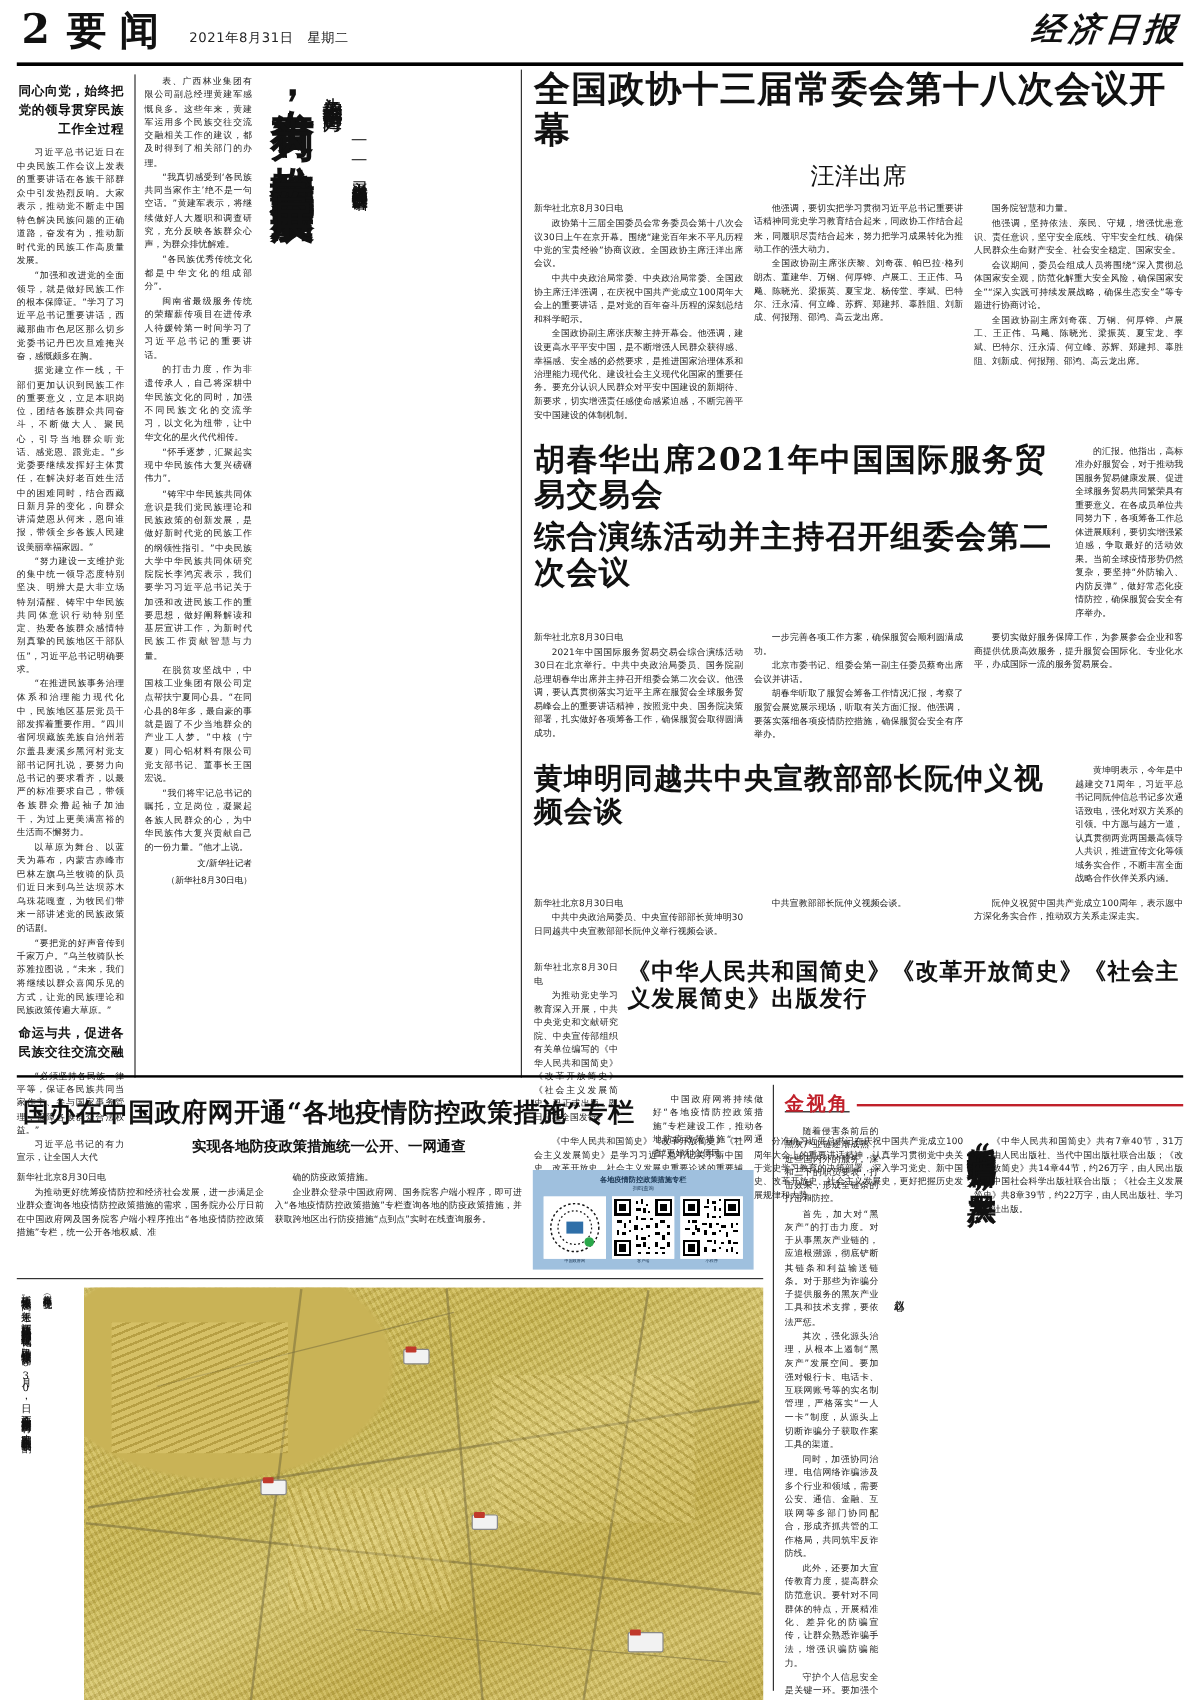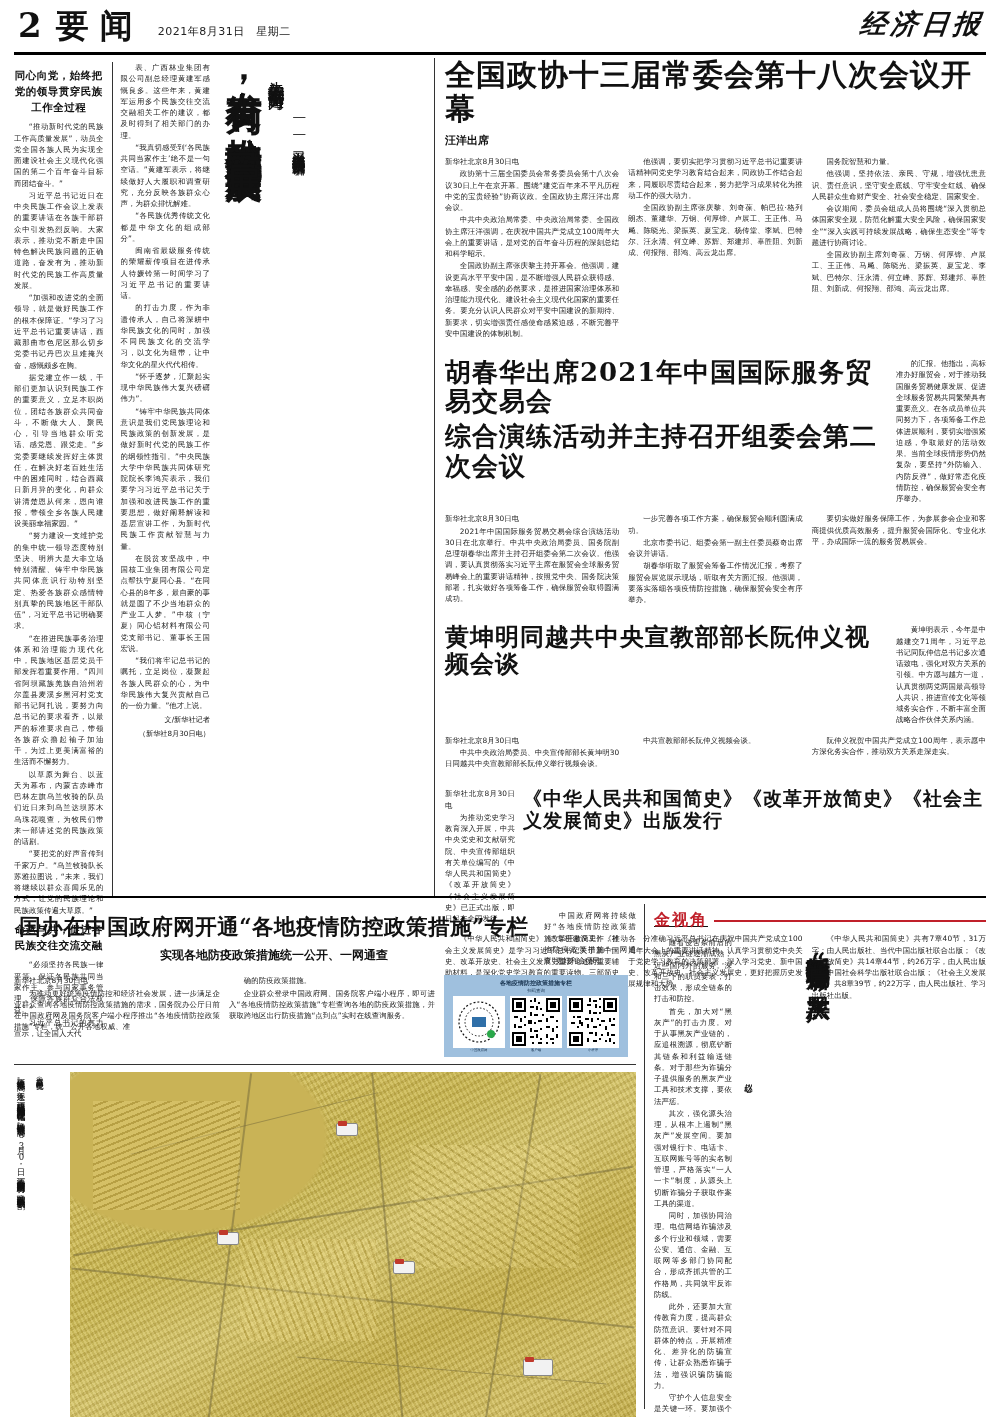--- a/index.html
+++ b/index.html
@@ -48,37 +48,37 @@
     font-size: 17px; line-height: 1.5; letter-spacing: 1px; height: 420px; margin-top: 6px;
   }
   .sub-kicker2 {
     writing-mode: vertical-rl; text-orientation: upright;
     font-family: "DejaVu Serif","Liberation Serif",serif;
     font-size: 13.5px; line-height: 1.45; height: 520px; margin-top: 46px; letter-spacing: 0.5px;
   }
   .lp-cols { width: 200px; display: flex; gap: 8px; padding-right: 4px; }
   .lp-col { width: 92px; }
   .sub-h {
-    font-family: Liberation Mono, monospace; font-weight: bold;
-    font-size: 10.5px; line-height: 1.5; text-align: center; margin: 7px 0 5px 0; letter-spacing: 0.5px;
+    font-family: Liberation Serif, serif; font-weight: bold;
+    font-size: 10.5px; line-height: 1.5; text-align: right; margin: 7px 0 5px 0; letter-spacing: 0.5px;
   }
   .byline-r { text-align: right; font-size: 7.2px; margin-top: 4px; }
 
   
   .right-pack { flex: 1; padding-left: 10px; display: flex; flex-direction: column; }
   .story { display: flex; flex-direction: column; }
   .bighead {
     font-family: "DejaVu Serif","Liberation Serif",serif; font-weight: bold;
     text-align: left; line-height: 1.12; letter-spacing: 1px;
   }
   .h1a { font-size: 30px; }
   .h1b { font-size: 26px; }
   .h1c { font-size: 24px; }
   .h1d { font-size: 19px; }
-  .subhead-c { font-family: "DejaVu Serif","Liberation Serif",serif; font-weight: bold; font-size: 11px; margin-top: 8px; }
+  .subhead-c { font-family: "DejaVu Serif","Liberation Serif",serif; font-weight: normal; font-size: 20px; text-align: center; margin-top: 8px; }
   .cols3 { display: flex; gap: 9px; margin-top: 8px; }
   .col { flex: 1; }
 
   
   .bottom-region { position: absolute; left: 14px; top: 904px; width: 972px; height: 505px; display: flex; }
   .bl { width: 630px; padding-right: 8px; }
   .br { flex: 1; padding-left: 9px; }
 
   .gov-head {
     font-family: "DejaVu Serif","Liberation Serif",serif; font-weight: bold;
@@ -153,21 +153,20 @@
         <div style="display:flex; flex-direction:row;">
           <div class="sub-kicker">为各族干部群众指明奋进方向</div>
           <div class="sub-kicker2">——习近平总书记在中央民族工作会议上的重要讲话</div>
         </div>
       </div>
 
       <div class="lp-cols">
         <div class="lp-col">
           <div class="sub-h">同心向党，始终把党的领导贯穿民族工作全过程</div>
           <div class="body-txt">
-            <p>“推动新时代党的民族工作高质量发展”，动员全党全国各族人民为实现全面建设社会主义现代化强国的第二个百年奋斗目标而团结奋斗。”</p>
             <p>习近平总书记近日在中央民族工作会议上发表的重要讲话在各族干部群众中引发热烈反响。大家表示，推动党不断走中国特色解决民族问题的正确道路，奋发有为，推动新时代党的民族工作高质量发展。</p>
             <p>“加强和改进党的全面领导，就是做好民族工作的根本保障证。”学习了习近平总书记重要讲话，西藏那曲市色尼区那么切乡党委书记丹巴次旦难掩兴奋，感慨颇多在胸。</p>
             <p>据党建立作一线，干部们更加认识到民族工作的重要意义，立足本职岗位，团结各族群众共同奋斗，不断做大人、聚民心，引导当地群众听党话、感党恩、跟党走。”乡党委要继续发挥好主体贯任，在解决好老百姓生活中的困难同时，结合西藏日新月异的变化，向群众讲清楚恩从何来，恩向谁报，带领全乡各族人民建设美丽幸福家园。”</p>
             <p>“努力建设一支维护党的集中统一领导态度特别坚决、明辨大是大非立场特别清醒、铸牢中华民族共同体意识行动特别坚定、热爱各族群众感情特别真挚的民族地区干部队伍”，习近平总书记明确要求。</p>
             <p>“在推进民族事务治理体系和治理能力现代化中，民族地区基层党员干部发挥着重要作用。”四川省阿坝藏族羌族自治州若尔盖县麦溪乡黑河村党支部书记阿扎说，要努力向总书记的要求看齐，以最严的标准要求自己，带领各族群众撸起袖子加油干，为过上更美满富裕的生活而不懈努力。</p>
             <p>以草原为舞台、以蓝天为幕布，内蒙古赤峰市巴林左旗乌兰牧骑的队员们近日来到乌兰达坝苏木乌珠花嘎查，为牧民们带来一部讲述党的民族政策的话剧。</p>
             <p>“要把党的好声音传到千家万户。”乌兰牧骑队长苏雅拉图说，“未来，我们将继续以群众喜闻乐见的方式，让党的民族理论和民族政策传遍大草原。”</p>
           </div>
           <div class="sub-h">命运与共，促进各民族交往交流交融</div>
           <div class="body-txt">

